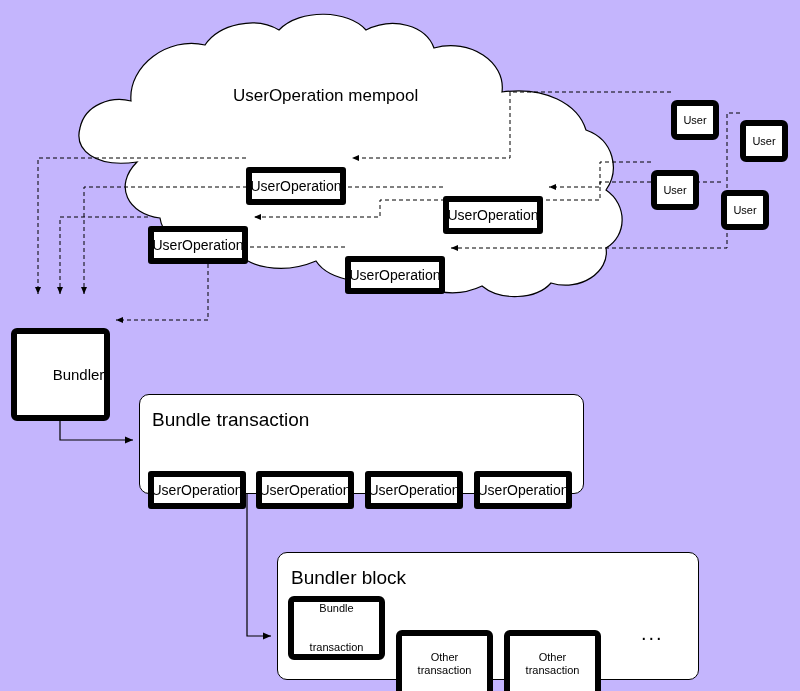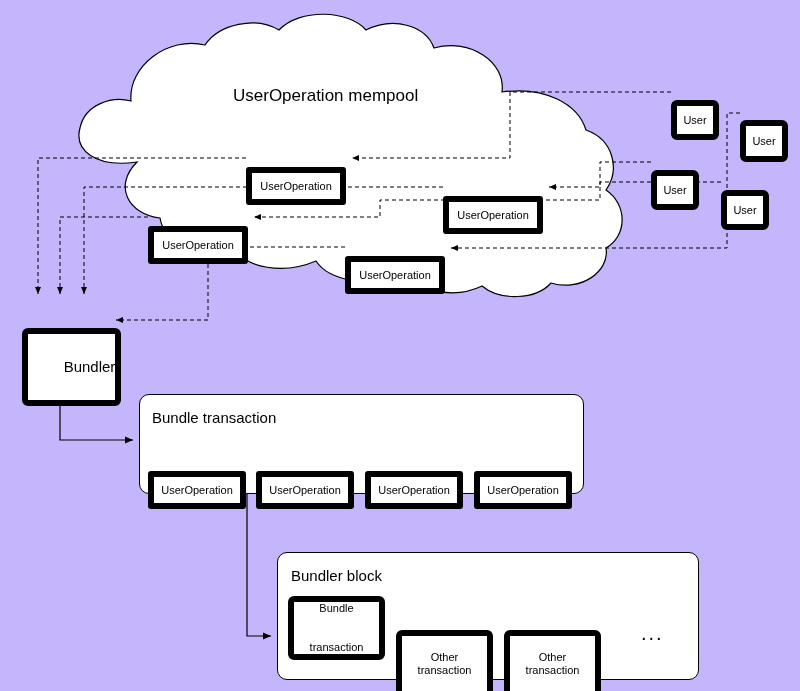--- a/index.html
+++ b/index.html
@@ -33,40 +33,40 @@
     background: #ffffff;
     display: flex;
     align-items: center;
     justify-content: center;
     text-align: center;
     line-height: 1.15;
     margin-top: 28px;
   }
   .userop {
     border-radius: 3px;
-    font-size: 11px;
+    font-size: 14px;
   }
   .user {
     border-radius: 6px;
     font-size: 11px;
   }
   .bundler {
     border-radius: 6px;
     font-size: 15px;
   }
   .container-box {
     position: absolute;
     box-sizing: border-box;
     border: 1px solid #000000;
     border-radius: 10px;
     background: #ffffff;
   }
   .container-title {
     position: absolute;
-    font-size: 15px;
+    font-size: 19px;
     white-space: nowrap;
   }
   .cloud-label {
     position: absolute;
     font-size: 17px;
     white-space: nowrap;
   }
   .ellipsis {
     position: absolute;
     font-size: 20px;
@@ -148,21 +148,21 @@
   <div class="node user" style="left:740px; top:92px; width:48px; height:42px;">
       <span>User</span>
     </div>
   <div class="node user" style="left:651px; top:142px; width:48px; height:40px;">
       <span>User</span>
     </div>
   <div class="node user" style="left:721px; top:162px; width:48px; height:40px;">
       <span>User</span>
     </div>
 
-  <div class="node bundler" style="left:22px; top:300px; width:99px; height:78px;padding-left:36px;">
+  <div class="node bundler" style="left:11px; top:300px; width:99px; height:93px;padding-left:36px;">
       <span>Bundler</span>
     </div>
 
   <div class="container-box" style="left:139px; top:394px; width:445px; height:100px;"></div>
   <div class="container-title" style="left:152px; top:409px;">Bundle transaction</div>
   <div class="node userop" style="left:148px; top:443px; width:98px; height:38px;">
       <span>UserOperation</span>
     </div>
   <div class="node userop" style="left:256px; top:443px; width:98px; height:38px;">
       <span>UserOperation</span>

